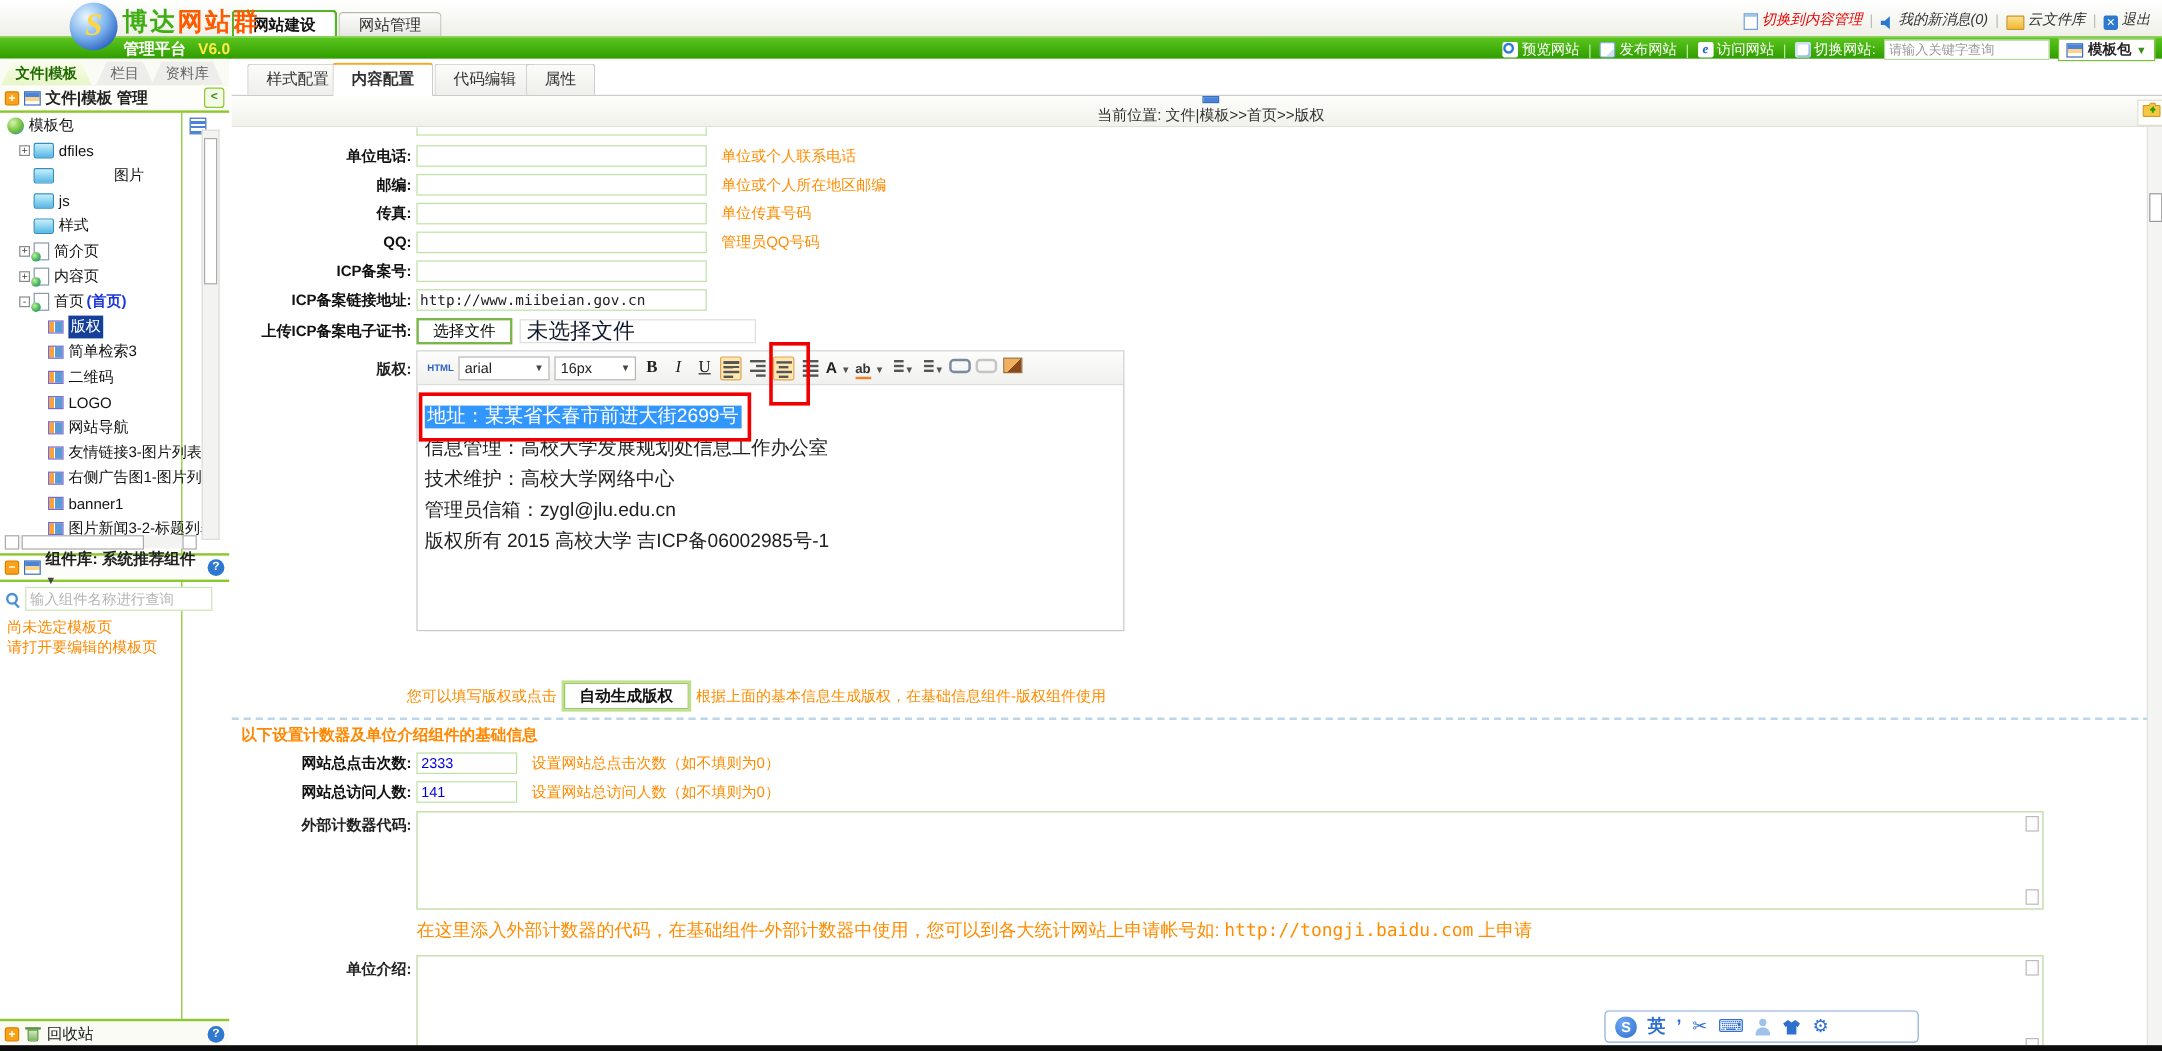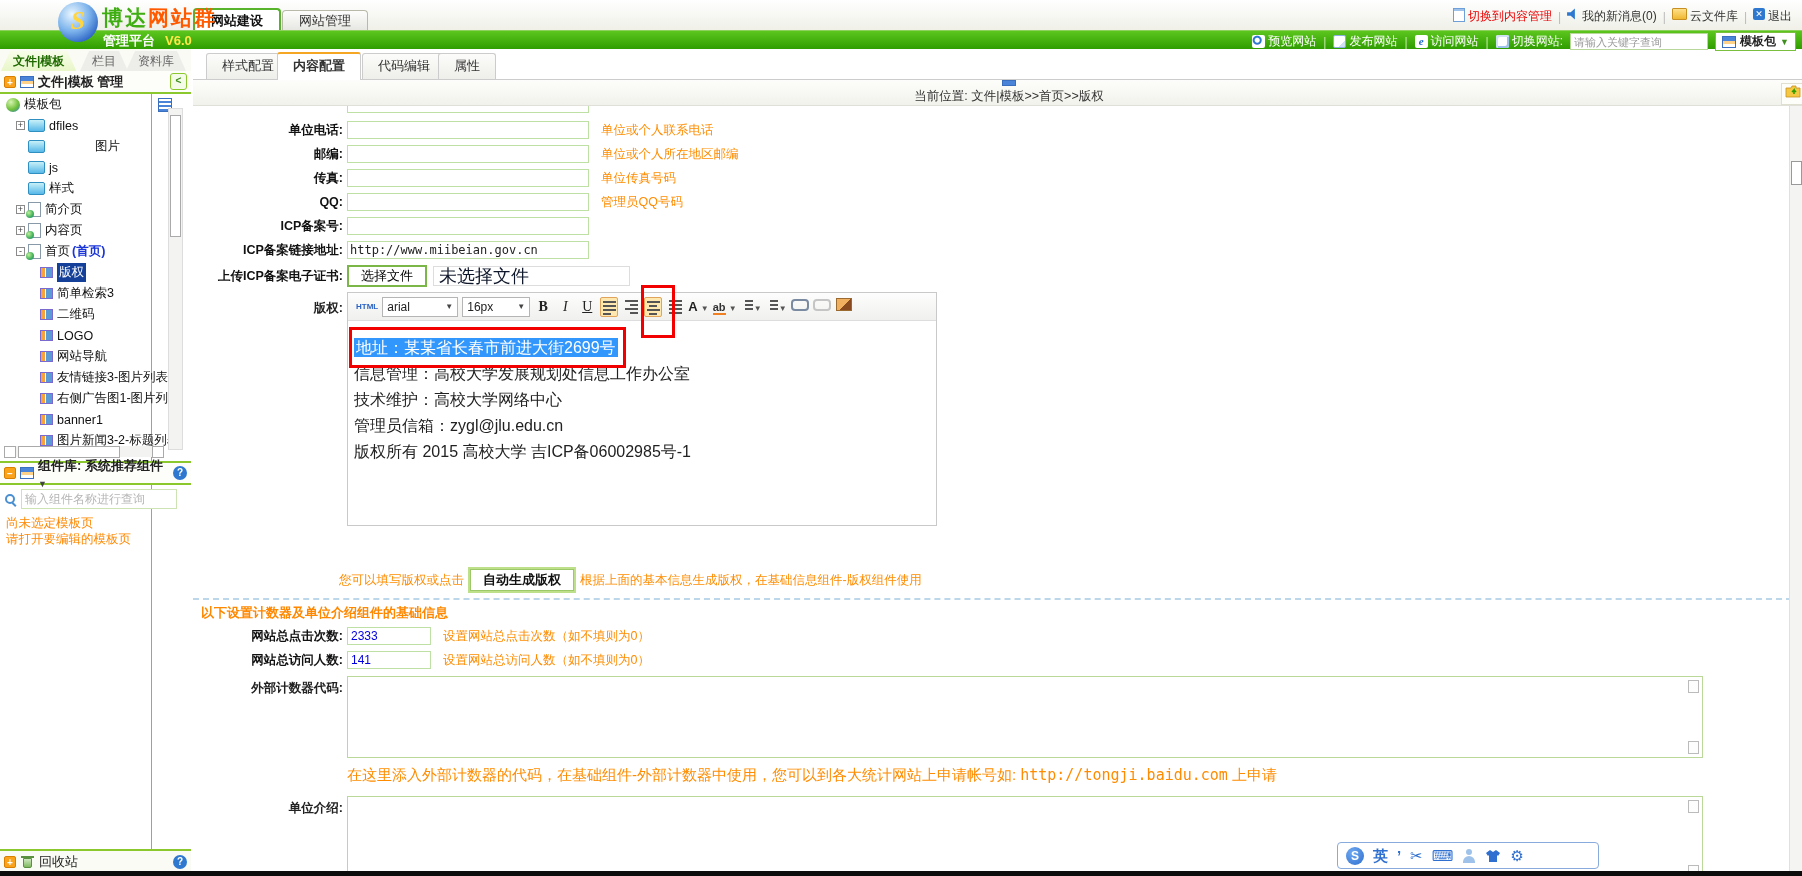--- a/index.html
+++ b/index.html
@@ -21,21 +21,21 @@
   #logo-sub{left:103px;top:32px;z-index:6;color:#fff;font-weight:bold;font-size:13px;}
   #logo-sub .v{color:#ffe84a;margin-left:10px;}
 
   .navtab{position:absolute;top:8px;height:22px;line-height:22px;padding:0 16px;font-size:13px;
           border-radius:4px 4px 0 0;box-sizing:border-box;cursor:pointer;}
   .navtab.act{background:#fff;border:2px solid #57b32a;border-bottom:none;font-weight:bold;color:#111;}
   .navtab.inact{background:linear-gradient(#fdfdfd,#e7e7e2);border:1px solid #b9b9a9;border-bottom:none;color:#333;top:10px;height:20px;line-height:20px;}
 
   #toplinks{right:10px;top:8px;display:flex;align-items:center;gap:6px;font-size:12px;color:#333;}
   #toplinks .sep{color:#bbb;}
-  #toplinks .lnk{display:flex;align-items:flex-start;gap:3px;cursor:pointer;}
+  #toplinks .lnk{display:flex;align-items:flex-end;gap:3px;cursor:pointer;font-style:italic;}
   .red{color:#e80000;}
 
   #gb-right{right:6px;top:32px;display:flex;align-items:center;gap:7px;color:#fff;z-index:5;}
   #gb-right .sep{color:#bfe8a0;}
   #gb-right .lnk{display:flex;align-items:center;gap:3px;cursor:pointer;}
   #site-search{width:130px;height:15px;border:1px solid #b7d89a;font-size:11px;color:#333;padding:0 3px;}
   #site-search::placeholder{color:#9a9a9a;}
   #tpl-box{display:flex;align-items:center;gap:4px;background:#fff;border:1px solid #7bbf3f;
            height:17px;padding:0 6px;color:#222;font-weight:bold;cursor:pointer;}
   #tpl-box .car{color:#3f8f1f;font-size:9px;}

